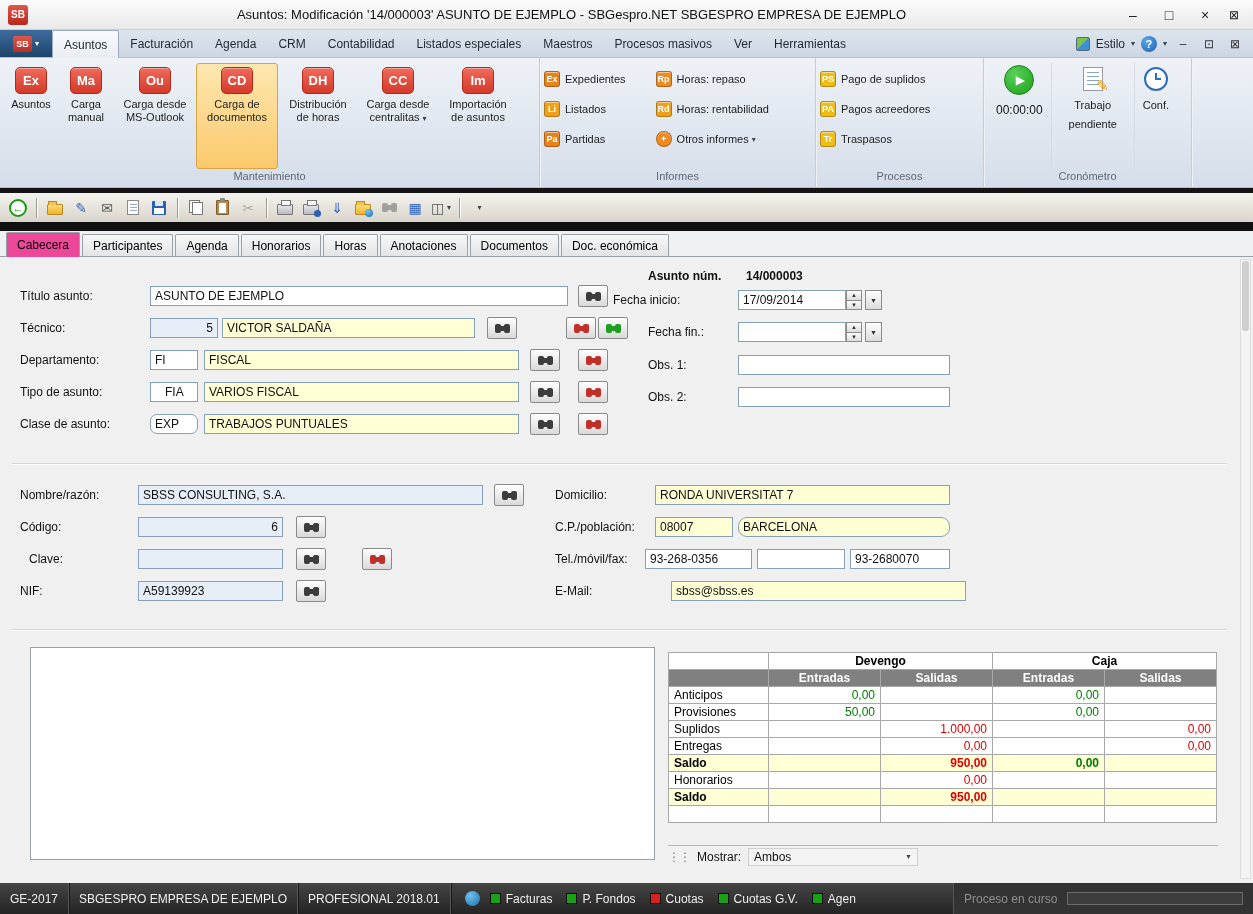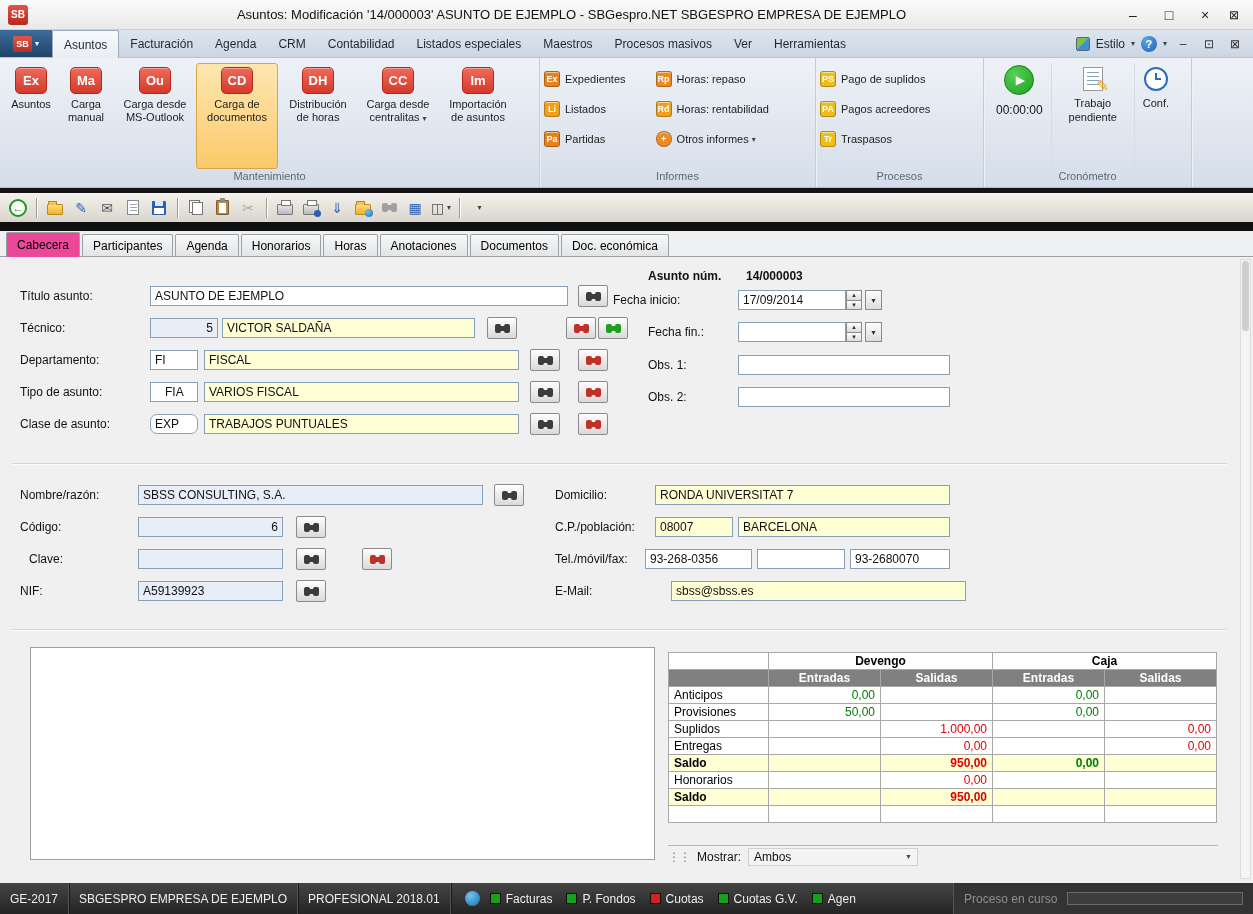--- a/index.html
+++ b/index.html
@@ -39,21 +39,21 @@
   .informes-col{display:flex;flex-direction:column;padding-top:6px}
   .ritem{display:flex;align-items:center;height:20px;margin-bottom:10px;cursor:pointer;white-space:nowrap}
   .rsq{width:16px;height:16px;border-radius:3px;color:#fff;font-size:9px;font-weight:bold;display:flex;align-items:center;justify-content:center;margin-right:5px;box-shadow:inset 0 1px 0 rgba(255,255,255,.5);border:1px solid rgba(0,0,0,.25);flex:none}
   .rsq.round{border-radius:50%}
   .rlabel{font-size:11px;color:#1c1c1c}
   .caret-sm{font-size:8px;color:#444;margin-left:3px}
   .cron-col{display:flex;flex-direction:column;align-items:center;padding:2px 8px;cursor:pointer;border-right:1px solid #d5dce6}
   .cron-col:last-child{border-right:none}
   .playbtn{width:30px;height:30px;border-radius:50%;background:radial-gradient(circle at 35% 30%,#57d257,#1e9e1e);border:1px solid #168016;color:#fff;font-size:12px;display:flex;align-items:center;justify-content:center;padding-left:2px}
   .timer{font-size:12px;margin-top:8px;color:#111}
-  .cron-label{font-size:11px;margin-top:5px;text-align:center;line-height:14px;color:#1c1c1c;max-width:66px}
+  .cron-label{font-size:11px;margin-top:5px;text-align:center;line-height:19px;color:#1c1c1c;max-width:66px}
   .icon-task{width:20px;height:24px;background:#fff;border:1px solid #999;position:relative;margin-top:2px}
   .icon-task::before{content:"";position:absolute;left:3px;top:4px;width:12px;height:1px;background:#8aa4c0;box-shadow:0 4px 0 #8aa4c0,0 8px 0 #8aa4c0,0 12px 0 #8aa4c0}
   .icon-task::after{content:"✎";position:absolute;right:-7px;bottom:-5px;font-size:15px;color:#e8a013}
   .icon-clock{width:24px;height:24px;border:2px solid #2f6bbf;border-radius:50%;background:#fff;position:relative;margin-top:2px}
   .icon-clock::before{content:"";position:absolute;left:9px;top:4px;width:2px;height:7px;background:#2f6bbf}
   .icon-clock::after{content:"";position:absolute;left:9px;top:9px;width:6px;height:2px;background:#2f6bbf}
   .rfill{flex:1}
 
   
   .darkstrip1{height:5px;background:#141414}
@@ -469,21 +469,21 @@
   <input class="tfield blue" style="left: 138px; top: 324px; width: 145px;" value="A59139923">
   <button class="sbtn" style="left:296px;top:323px">
       <span class="binoc"></span>
     </button>
 
   <span class="flabel" style="left:555px;top:231px">Domicilio:</span>
   <input class="tfield yellow" style="left: 655px; top: 228px; width: 295px;" value="RONDA UNIVERSITAT 7">
 
   <span class="flabel" style="left:555px;top:263px">C.P./población:</span>
   <input class="tfield yellow" style="left: 655px; top: 260px; width: 78px;" value="08007">
-  <input class="tfield yellow" style="left: 738px; top: 260px; width: 212px;" value="BARCELONA">
+  <input class="tfield yellow" style="left: 738px; top: 260px; width: 212px; border-radius: 9px;" value="BARCELONA">
 
   <span class="flabel" style="left:555px;top:295px">Tel./móvil/fax:</span>
   <input class="tfield" style="left: 645px; top: 292px; width: 107px;" value="93-268-0356">
   <input class="tfield" style="left: 757px; top: 292px; width: 88px;" value="">
   <input class="tfield" style="left: 850px; top: 292px; width: 100px;" value="93-2680070">
 
   <span class="flabel" style="left:555px;top:327px">E-Mail:</span>
   <input class="tfield yellow" style="left: 655px; top: 324px; width: 295px; margin-left: 16px;" value="sbss@sbss.es">
 
   <div class="hsep" style="top:372px"></div>

